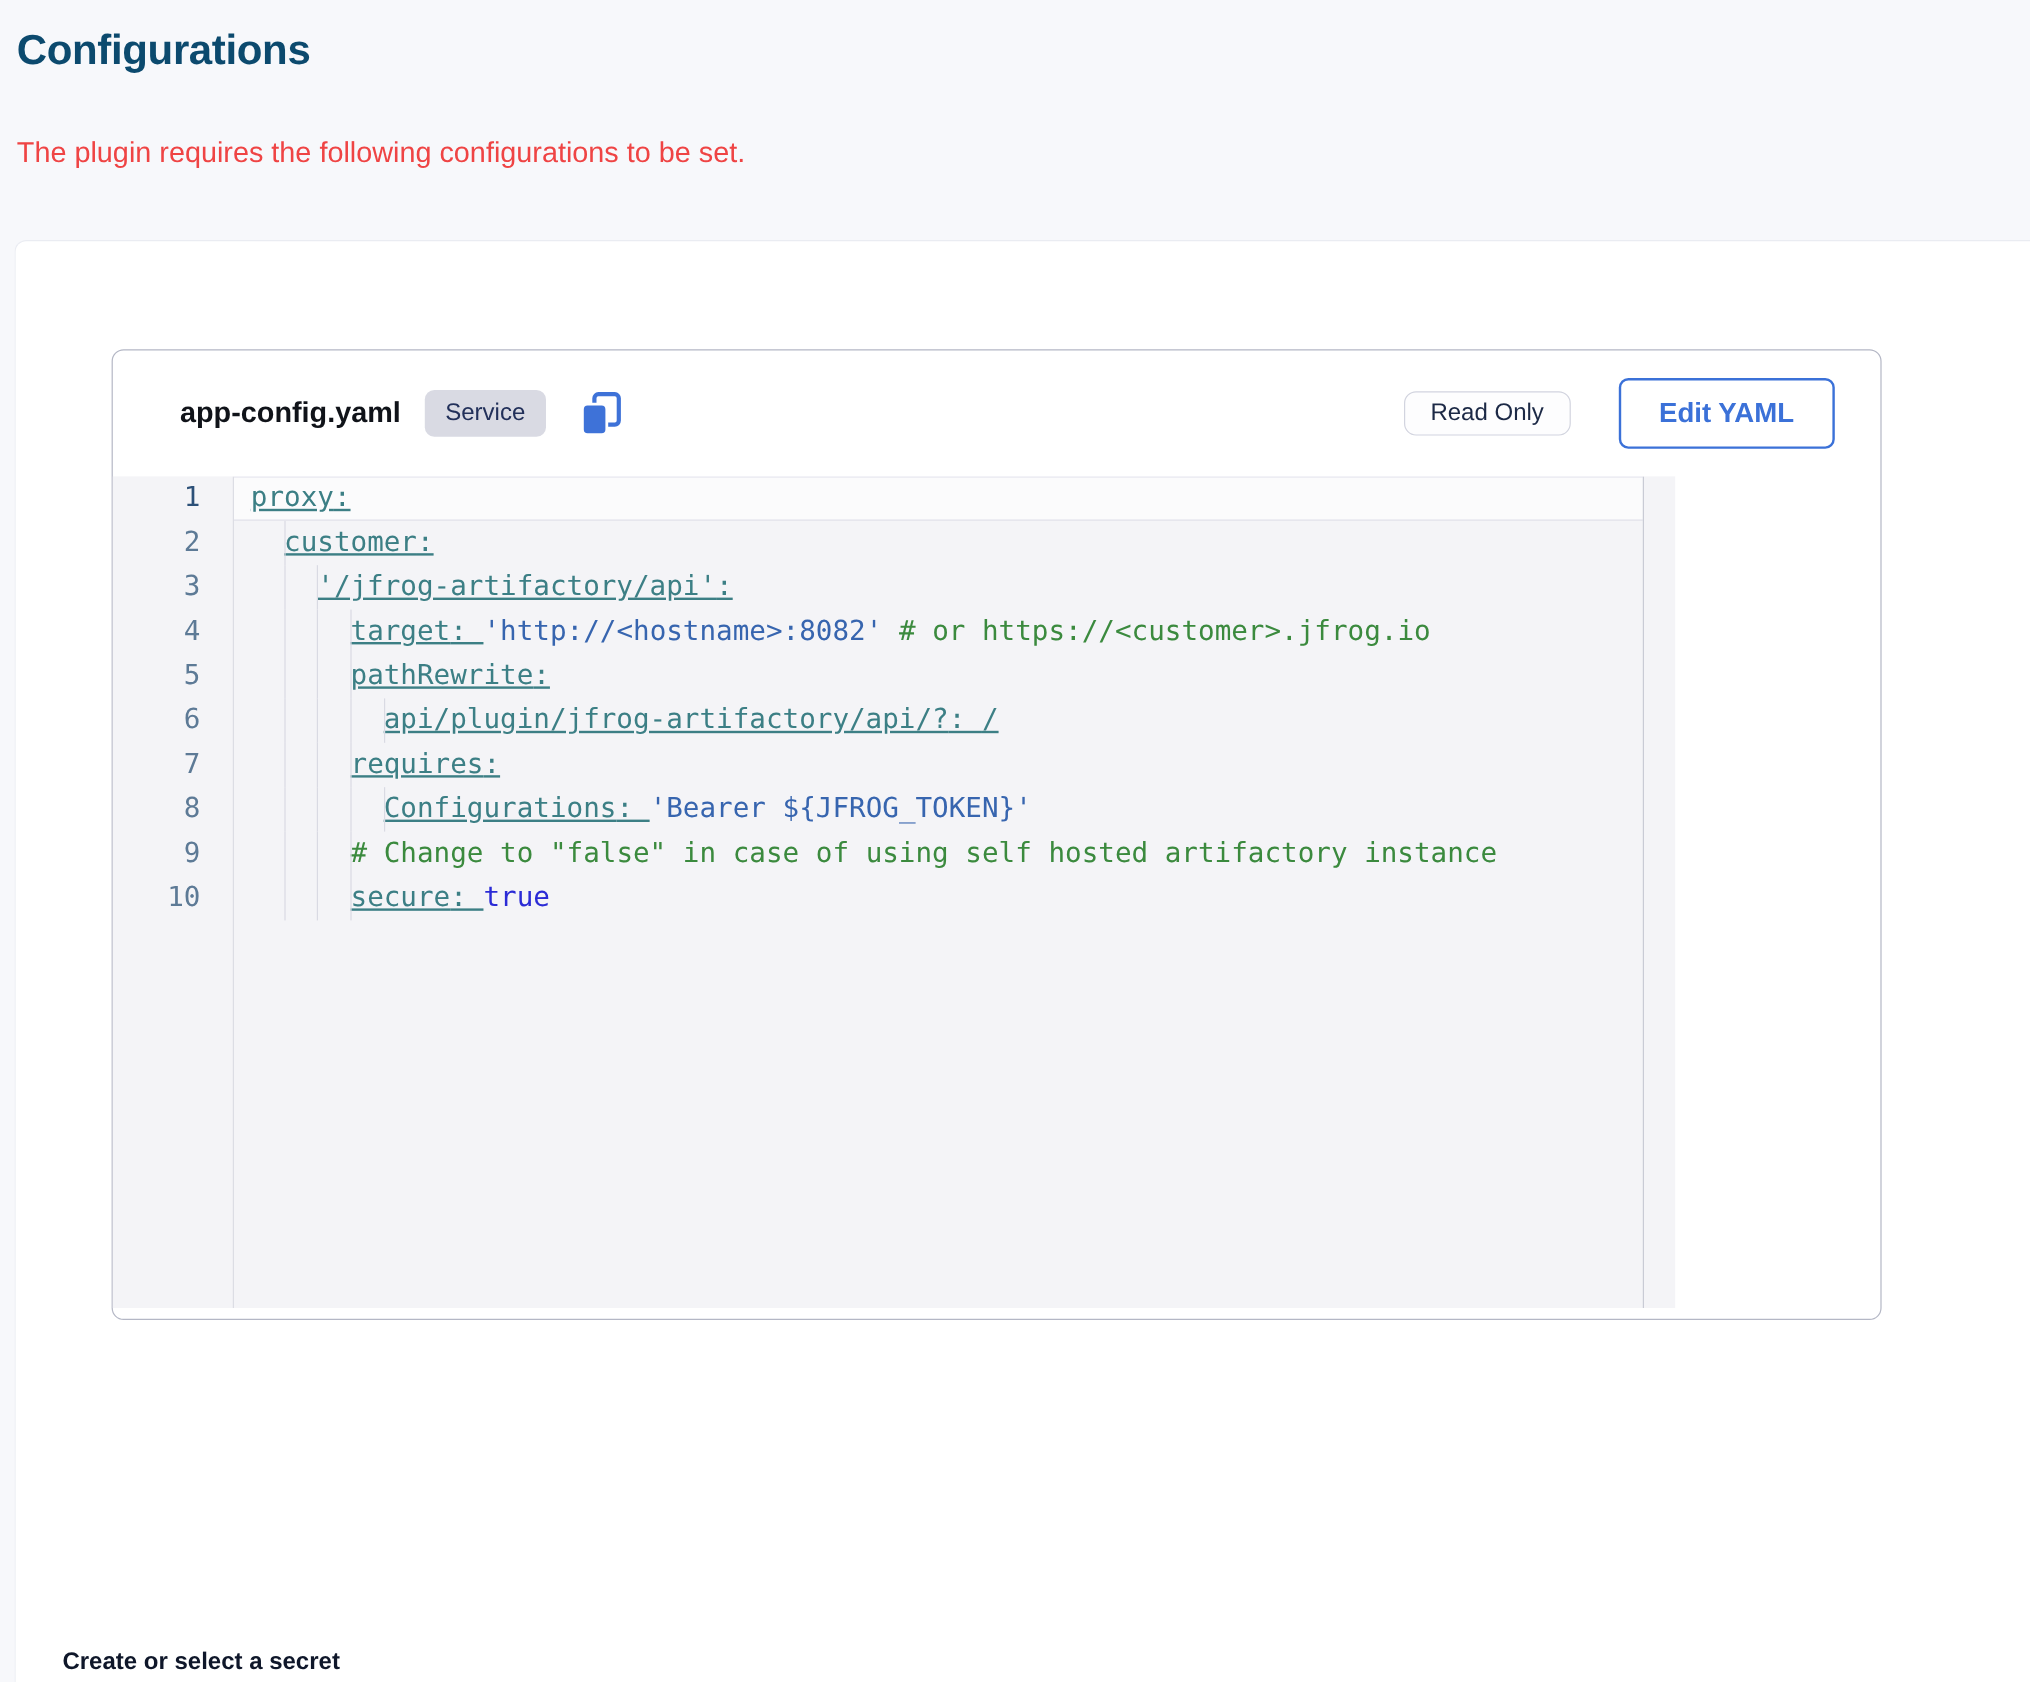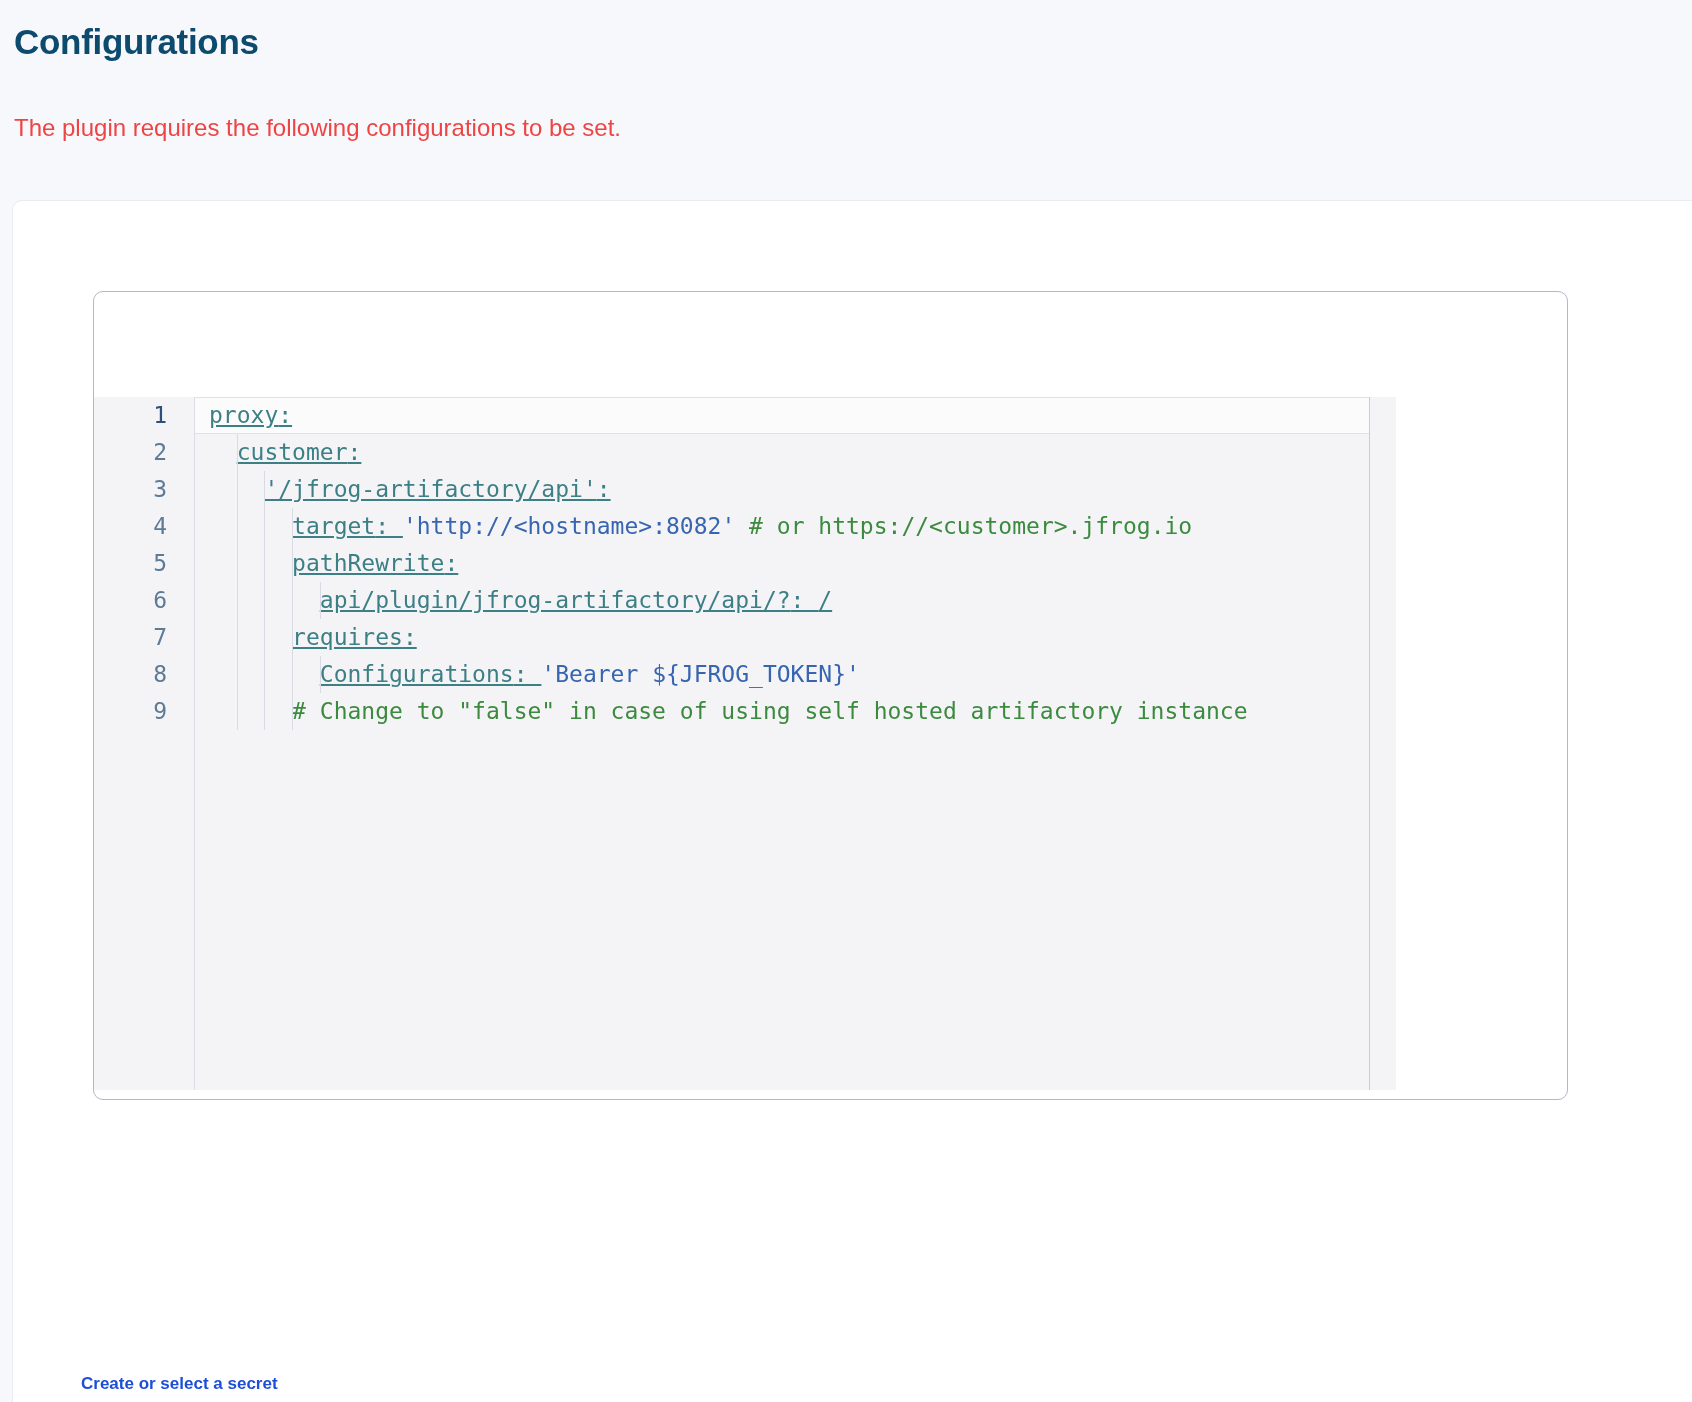--- a/index.html
+++ b/index.html
@@ -90,33 +90,46 @@
   .cl.active .ln { color:#2c5078; }
   .ig { position:absolute; top:0; bottom:0; width:1px; background:#d9dae3; }
   .tk { color:var(--c-key,#3c7f85);text-decoration:underline; }
   .ts { color:var(--c-str,#3765af); }
   .tc { color:var(--c-com,#3b8a3e); }
   .ta { color:var(--c-atom,#2b2bd6); }
   .tn { color:var(--c-key,#3c7f85); }
 
   
   .secret-heading {
-    position:absolute; left:68px; top:1173px;
-    font-size:17px; font-weight:700; color:#1d4ed8;
+    position:absolute; left:39px; top:1173px;
+    font-size:20px; font-weight:700; color:#0f172a;
   }
 </style>
 </head>
 <body>
 
 <h1 class="page-title">Configurations</h1>
 <p class="page-subtitle">The plugin requires the following configurations to be set.</p>
 
 <section class="panel">
 
   <div class="card">
+    <div class="card-header">
+      <span class="filename">app-config.yaml</span>
+      <span class="badge">Service</span>
+      <span class="copy-btn">
+        <svg width="40" height="42" viewBox="0 0 24 25" aria-hidden="true">
+          <rect x="8.6" y="2.6" width="12.2" height="15.2" rx="2" fill="none" stroke="#3e72d8" stroke-width="2.1"></rect>
+          <rect x="2.6" y="7.6" width="12.2" height="15.2" rx="2.6" fill="#3e72d8" stroke="#ffffff" stroke-width="1.4"></rect>
+        </svg>
+      </span>
+      <span class="spacer"></span>
+      <span class="readonly-pill">Read Only</span>
+      <button class="edit-btn">Edit YAML</button>
+    </div>
 
     <div class="code-area">
       <div id="code-lines">
           <div class="cl active">
             <span class="ln">1</span>
             <span class="lc"><span class="tn"></span><span class="tk">proxy</span><span class="tk">:</span></span>
           </div>
           <div class="cl">
             <span class="ln">2</span>
             <span class="lc"><i class="ig" style="left: calc(2ch + 14px);"></i><span class="tn">  </span><span class="tk">customer</span><span class="tk">:</span></span>
@@ -142,20 +155,24 @@
             <span class="lc"><i class="ig" style="left: calc(2ch + 14px);"></i><i class="ig" style="left: calc(4ch + 14px);"></i><i class="ig" style="left: calc(6ch + 14px);"></i><span class="tn">      </span><span class="tk">requires</span><span class="tk">:</span></span>
           </div>
           <div class="cl">
             <span class="ln">8</span>
             <span class="lc"><i class="ig" style="left: calc(2ch + 14px);"></i><i class="ig" style="left: calc(4ch + 14px);"></i><i class="ig" style="left: calc(6ch + 14px);"></i><i class="ig" style="left: calc(8ch + 14px);"></i><span class="tn">        </span><span class="tk">Configurations</span><span class="tk">: </span><span class="ts">'Bearer ${JFROG_TOKEN}'</span></span>
           </div>
           <div class="cl">
             <span class="ln">9</span>
             <span class="lc"><i class="ig" style="left: calc(2ch + 14px);"></i><i class="ig" style="left: calc(4ch + 14px);"></i><i class="ig" style="left: calc(6ch + 14px);"></i><span class="tn">      </span><span class="tc"># Change to "false" in case of using self hosted artifactory instance</span></span>
           </div>
+          <div class="cl">
+            <span class="ln">10</span>
+            <span class="lc"><i class="ig" style="left: calc(2ch + 14px);"></i><i class="ig" style="left: calc(4ch + 14px);"></i><i class="ig" style="left: calc(6ch + 14px);"></i><span class="tn">      </span><span class="tk">secure</span><span class="tk">: </span><span class="ta">true</span></span>
+          </div>
         </div>
       <div class="gutter-divider"></div>
       <div class="scroll-gutter"></div>
     </div>
   </div>
 
   <h2 class="secret-heading">Create or select a secret</h2>
 
 </section>
 

